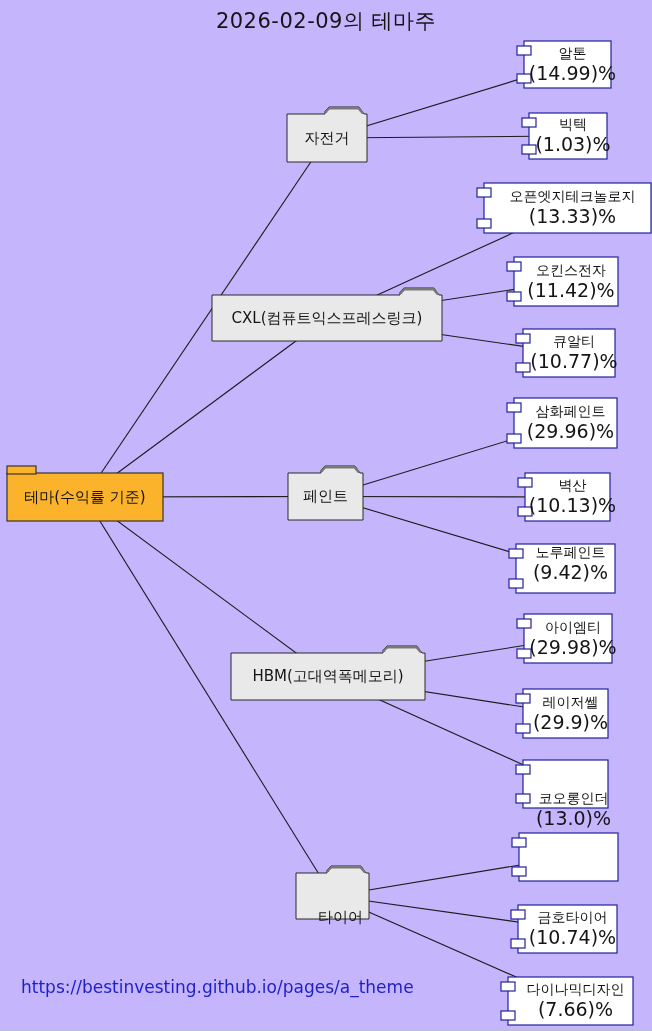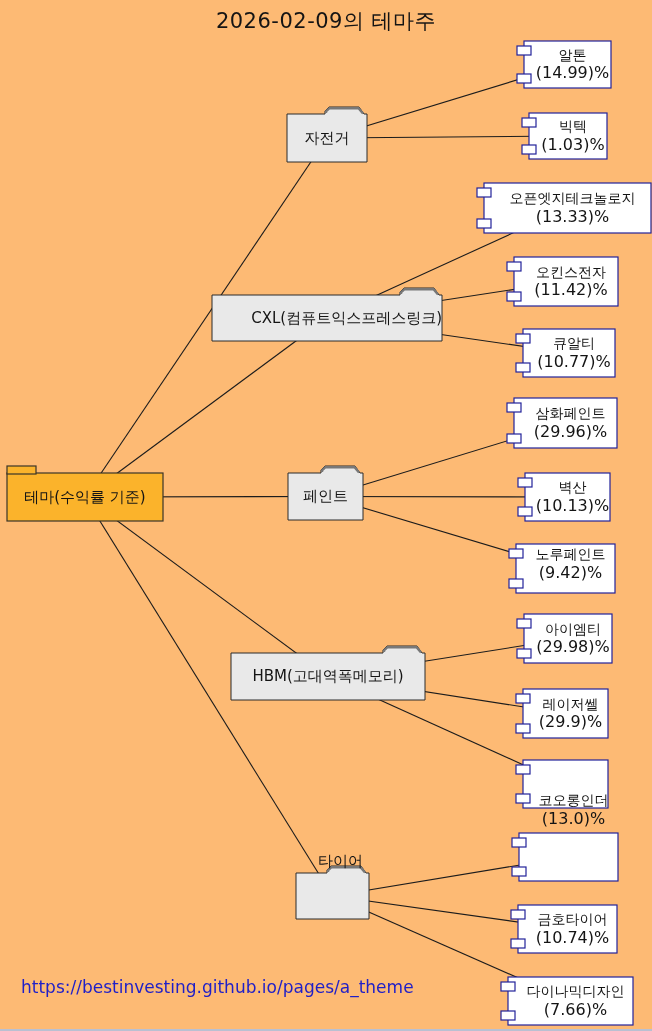--- a/index.html
+++ b/index.html
@@ -1,32 +1,32 @@
 <!DOCTYPE html>
 <html><head>
 <meta charset="utf-8">
 <style>
   html,body { margin:0; padding:0; background:#ffffff; }
   .stage {
-    position:relative; width:652px; height:1031px; background:#fdba74;
+    position:relative; width:652px; height:1031px; background:#c4b5fd;
     font-family:"DejaVu Sans","Liberation Sans",sans-serif; overflow:hidden;
   }
   .page-title {
     position:absolute; top:7px; left:0; width:100%;
     text-align:center; font-size:21px; color:#141414; letter-spacing:0.5px;
   }
   #graph-svg { position:absolute; left:0; top:0; }
   .node-label {
     position:absolute; display:flex; align-items:center; justify-content:center;
     text-align:center; color:#141414; pointer-events:none;
   }
   .root-label  { font-size:15px; }
   .theme-label { font-size:15px; }
   .stock-label { flex-direction:column; font-size:14px; line-height:1.2; padding-left:5px; }
-  .stock-label .pct { font-size:16px; }
+  .stock-label .pct { font-size:19px; }
   .url-link {
     position:absolute; left:21px; top:977px;
     font-size:17px; color:#1f1fc8; text-decoration:none;
   }
   .bottom-rule {
     position:absolute; left:0; bottom:0; width:100%; height:2px;
     background:#b9c0d2;
   }
 </style>
 </head>
@@ -152,30 +152,30 @@
     </svg>
   <div class="page-title">2026-02-09의 테마주</div>
   <a class="url-link" href="#">https://bestinvesting.github.io/pages/a_theme</a>
   <div class="bottom-rule"></div>
 <div class="node-label root-label" style="left: 7px; top: 473px; width: 156px; height: 48px; text-align: right;">
       <span>테마(수익률 기준)</span>
     </div>
     <div class="node-label theme-label" style="left: 287px; top: 114px; width: 80px; height: 48px;">
       <span>자전거</span>
     </div>
-    <div class="node-label theme-label" style="left: 212px; top: 295px; width: 230px; height: 46px; justify-content: flex-end;">
+    <div class="node-label theme-label" style="left: 212px; top: 295px; width: 230px; height: 46px;">
       <span>CXL(컴퓨트익스프레스링크)</span>
     </div>
     <div class="node-label theme-label" style="left: 288px; top: 473px; width: 75px; height: 47px;">
       <span>페인트</span>
     </div>
     <div class="node-label theme-label" style="left: 231px; top: 653px; width: 194px; height: 47px;">
       <span>HBM(고대역폭메모리)</span>
     </div>
-    <div class="node-label theme-label" style="left: 296px; top: 838px; width: 89px; height: 46px;">
+    <div class="node-label theme-label" style="left: 296px; top: 894px; width: 89px; height: 46px;">
       <span>타이어</span>
     </div>
     <div class="node-label stock-label" style="left: 524px; top: 41px; width: 87px; height: 47px;">
       <span>알톤</span>
       <span class="pct">(14.99)%</span>
     </div>
     <div class="node-label stock-label" style="left: 529px; top: 113px; width: 78px; height: 46px;">
       <span>빅텍</span>
       <span class="pct">(1.03)%</span>
     </div>

